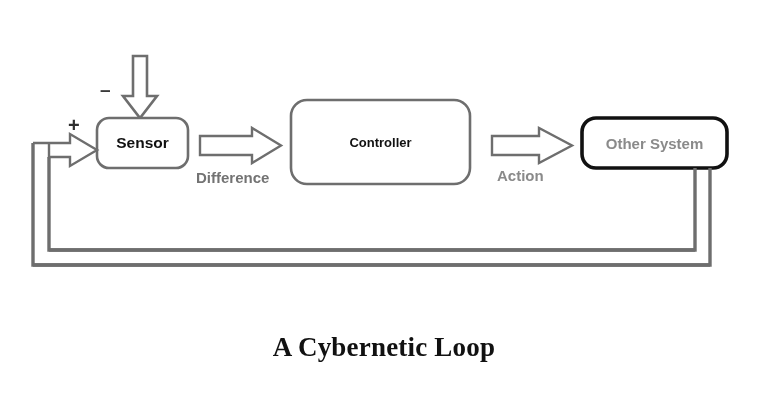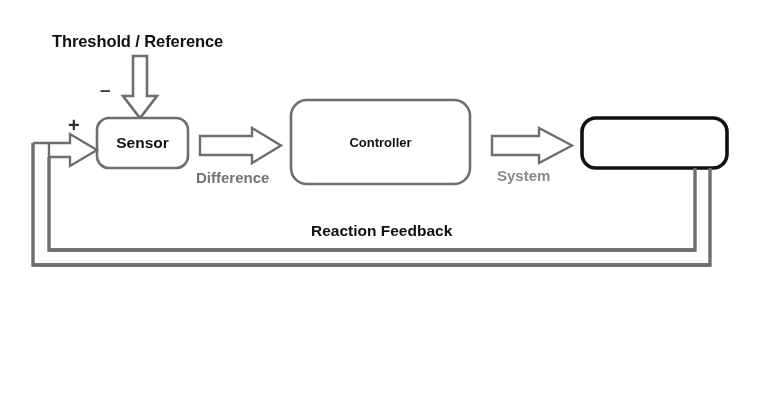--- a/index.html
+++ b/index.html
@@ -160,31 +160,31 @@
       <path d="M 33 143 L 70 143 L 70 134 L 97 150 L 70 166 L 70 157 L 49 157 L 49 143 Z" fill="#ffffff" stroke="#6e6e6e" stroke-width="2.4" stroke-linejoin="miter"></path>
     </g>
 
     <g>
       <line x1="49" y1="250" x2="695" y2="250" stroke="#6e6e6e" stroke-width="3.4"></line>
       <line x1="33" y1="265" x2="710" y2="265" stroke="#6e6e6e" stroke-width="3.4"></line>
     </g>
 
   </svg>
 
-  <div class="txt label-threshold">Threshold / Reference</div>
 
   <div class="txt sign-minus">–</div>
 
   <div class="txt sign-plus">+</div>
 
   <div class="box-label label-sensor">Sensor</div>
 
   <div class="box-label label-controller">Controller</div>
 
+  <div class="box-label label-othersystem">Other System</div>
 
   <div class="txt label-difference">Difference</div>
 
-  <div class="txt label-action">System</div>
+  <div class="txt label-action">Action</div>
 
-  <div class="txt label-reaction">Reaction Feedback</div>
 
+  <div class="title-caption">A Cybernetic Loop</div>
 
 </div>
 
 </body></html>

